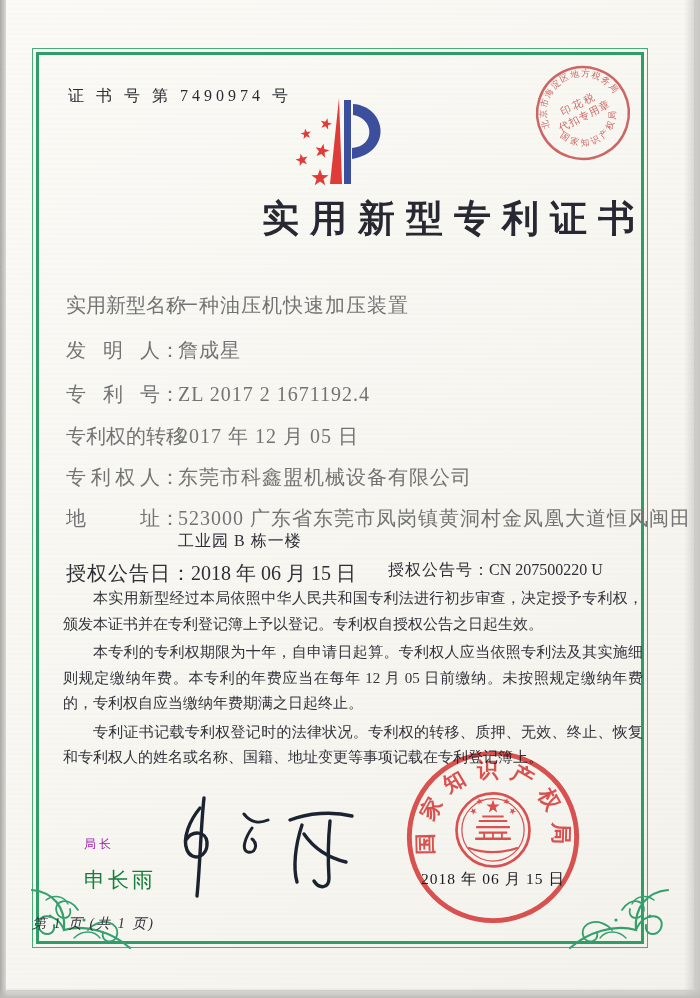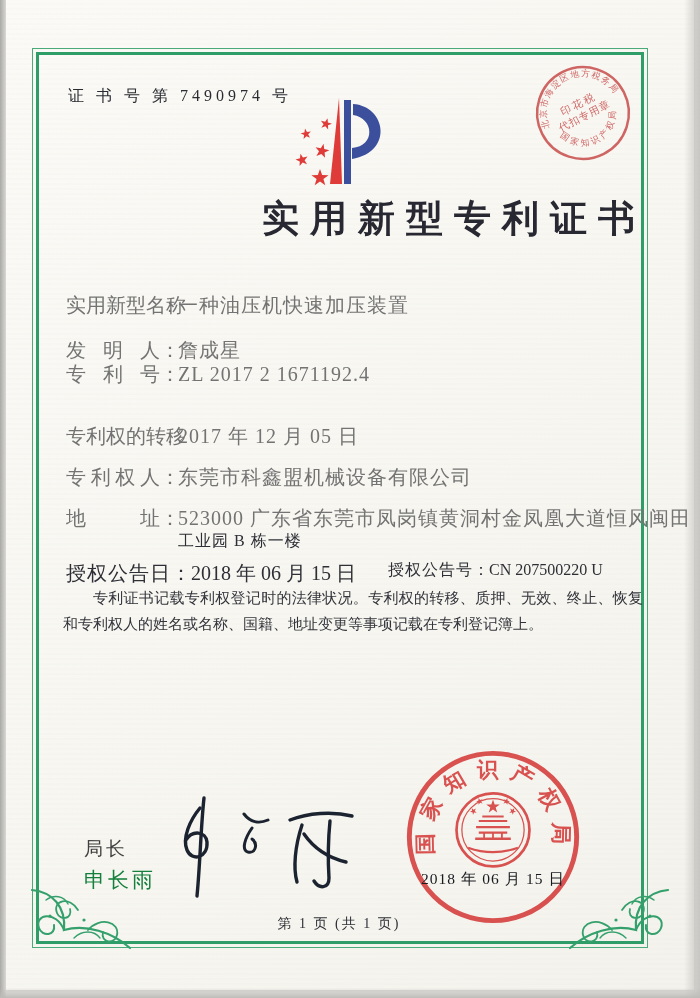--- a/index.html
+++ b/index.html
@@ -39,42 +39,42 @@
   .logo{left:282px;top:96px;width:118px;height:94px;}
   .page-title{
     left:32px;top:194px;width:614px;text-align:right;
     font-size:37px;font-weight:700;letter-spacing:11px;color:#272831;
   }
   
   .frow{left:66px;font-size:20px;color:#737373;white-space:nowrap;}
   .flabel{display:inline-block;width:94px;text-align:justify;text-align-last:justify;vertical-align:top;}
   .fcolon{display:inline-block;width:14px;}
   .fvalue{margin-left:4px;letter-spacing:1px;}
-  .f0{top:292px;} .f1{top:337px;} .f2{top:361px;font-family:Liberation Serif, serif;} .f3{top:423px;} .f4{top:464px;}
+  .f0{top:292px;} .f1{top:337px;} .f2{top:381px;font-family:Liberation Serif, serif;} .f3{top:423px;} .f4{top:464px;}
   .f5{top:505px;} .f5b{left:178px;top:531px;font-size:16px;letter-spacing:1px;}
   .grant-left{left:66px;top:560px;font-size:20px;white-space:nowrap;}
   .grant-right{left:388px;top:560px;font-size:16px;white-space:nowrap;}
   .glabel{letter-spacing:1px;}
   
   .paras{left:63px;top:586px;width:580px;font-size:15px;line-height:25.5px;text-align:justify;color:#33343b;}
   .paras p{margin:0 0 3px 0;text-indent:2em;}
   
-  .director-title{left:84px;top:836px;font-size:19px;letter-spacing:3px;font-family:Liberation Sans, sans-serif;color:#404040;}
+  .director-title{left:84px;top:836px;font-size:12px;letter-spacing:3px;font-family:Liberation Sans, sans-serif;color:#a21caf;}
   .director-name{left:84px;top:866px;font-size:21px;letter-spacing:3px;font-family:"Liberation Sans",sans-serif;color:#15803d;}
   .sig{left:152px;top:792px;width:232px;height:108px;}
   
   .seal{left:404px;top:748px;width:178px;height:178px;mix-blend-mode:multiply;opacity:.93;}
   .seal-date{
     left:404px;top:869px;width:178px;text-align:center;
     font-size:15.5px;letter-spacing:1px;color:#191a20;z-index:5;
   }
   
   .stamp{left:533px;top:63px;width:100px;height:100px;transform:rotate(-27deg);mix-blend-mode:multiply;opacity:.88;}
   
-  .page-footer{left:32px;top:915px;width:614px;text-align:center;font-size:14px;letter-spacing:2px;color:#2f3037;}
+  .page-footer{left:32px;top:915px;width:614px;text-align:left;font-size:14px;letter-spacing:2px;color:#2f3037;font-style:italic;}
 </style>
 </head>
 <body>
 
 <svg width="0" height="0" style="position:absolute">
   <defs>
     <symbol id="star" viewBox="-10 -10 20 20">
       <polygon points="0,-10 2.35,-3.24 9.51,-3.09 3.8,1.24 5.88,8.09 0,4 -5.88,8.09 -3.8,1.24 -9.51,-3.09 -2.35,-3.24"></polygon>
     </symbol>
   </defs>
@@ -156,20 +156,22 @@
 <div class="abs f5b">工业园 B 栋一楼</div>
 
 <div class="abs grant-left">
   <span class="glabel">授权公告日</span><span>：</span><span>2018 年 06 月 15 日</span>
 </div>
 <div class="abs grant-right">
   <span class="glabel">授权公告号</span><span>：</span><span>CN 207500220 U</span>
 </div>
 
 <div class="abs paras">
+  <p>本实用新型经过本局依照中华人民共和国专利法进行初步审查，决定授予专利权，颁发本证书并在专利登记簿上予以登记。专利权自授权公告之日起生效。</p>
+  <p>本专利的专利权期限为十年，自申请日起算。专利权人应当依照专利法及其实施细则规定缴纳年费。本专利的年费应当在每年 12 月 05 日前缴纳。未按照规定缴纳年费的，专利权自应当缴纳年费期满之日起终止。</p>
   <p>专利证书记载专利权登记时的法律状况。专利权的转移、质押、无效、终止、恢复和专利权人的姓名或名称、国籍、地址变更等事项记载在专利登记簿上。</p>
 </div>
 
 <div class="abs director-title">局长</div>
 <div class="abs director-name">申长雨</div>
 
 <div class="abs sig">
   <svg viewBox="0 0 232 110" fill="none" stroke="#1c2330" stroke-width="3.4" stroke-linecap="round" stroke-linejoin="round">
     <path d="M48,16 C38,28 30,46 35,58 C40,70 56,66 55,50 C54,39 40,38 34,48"></path>
     <path d="M52,6 C49,32 48,74 45,104"></path>

